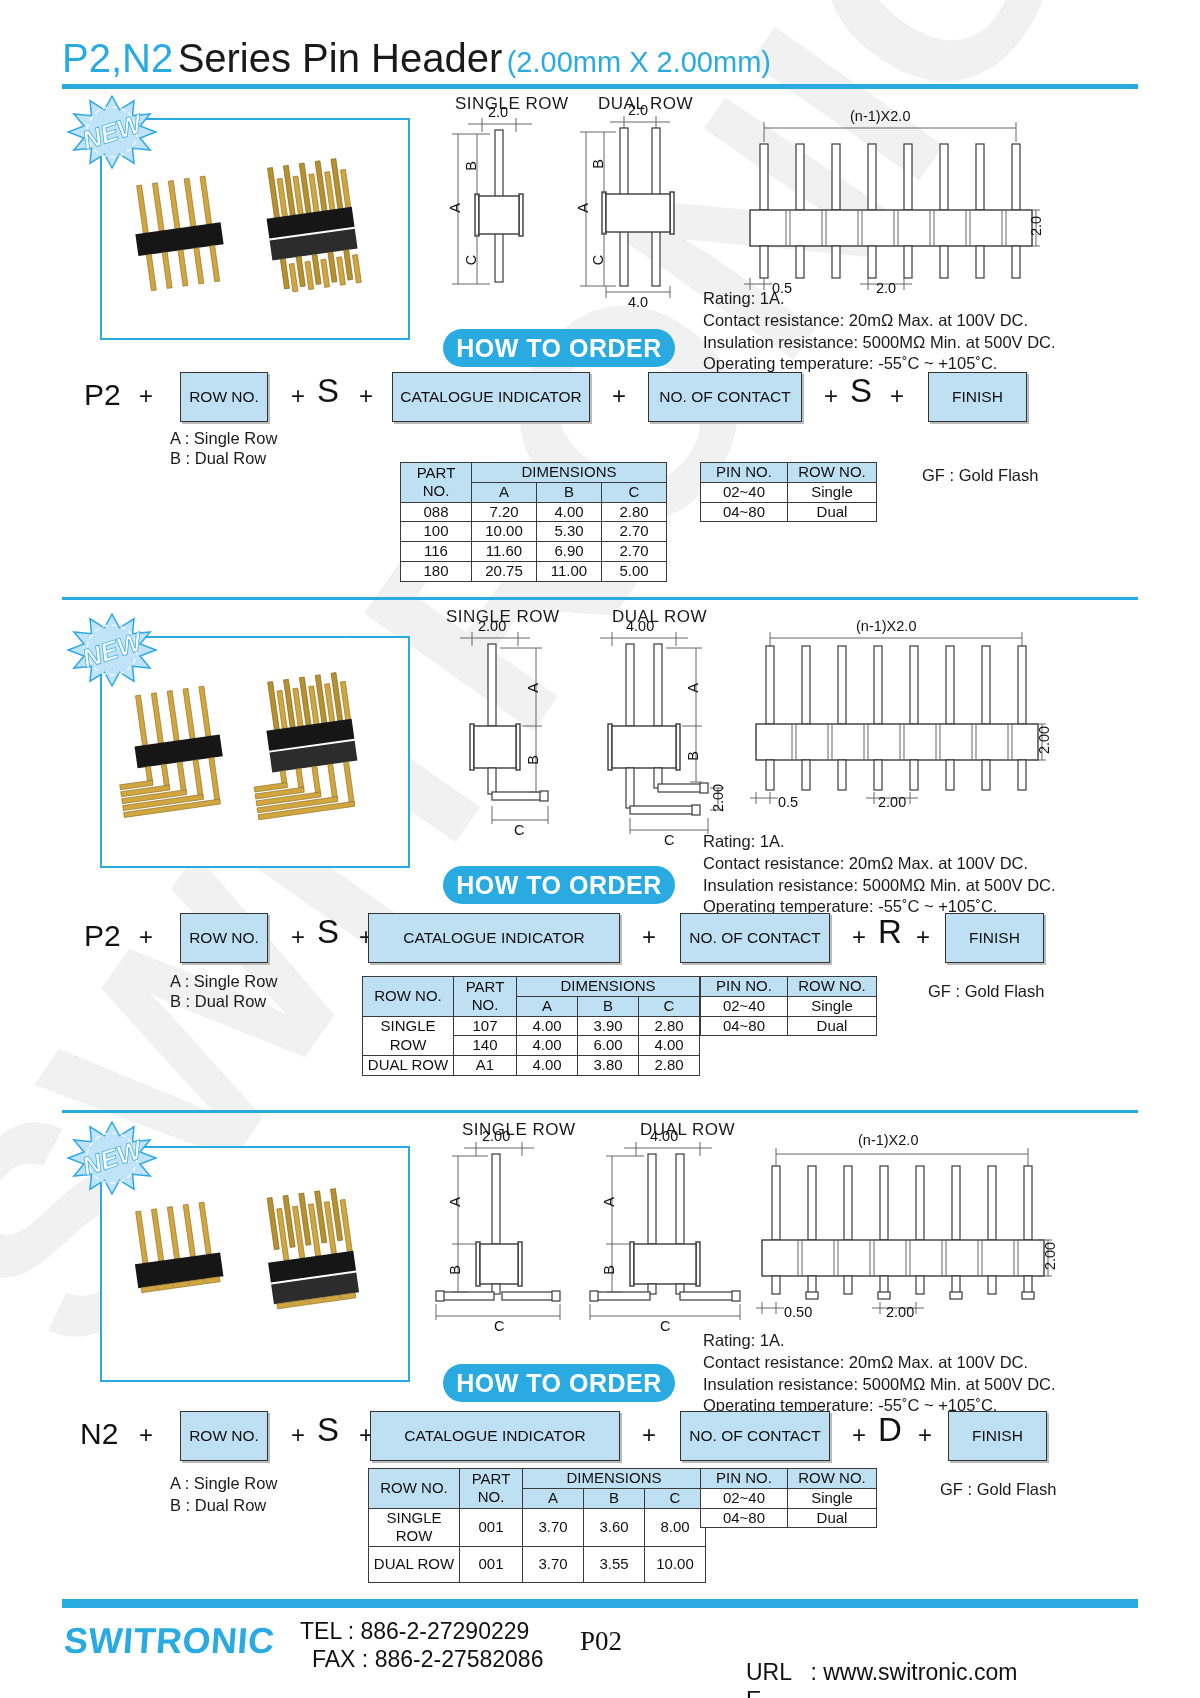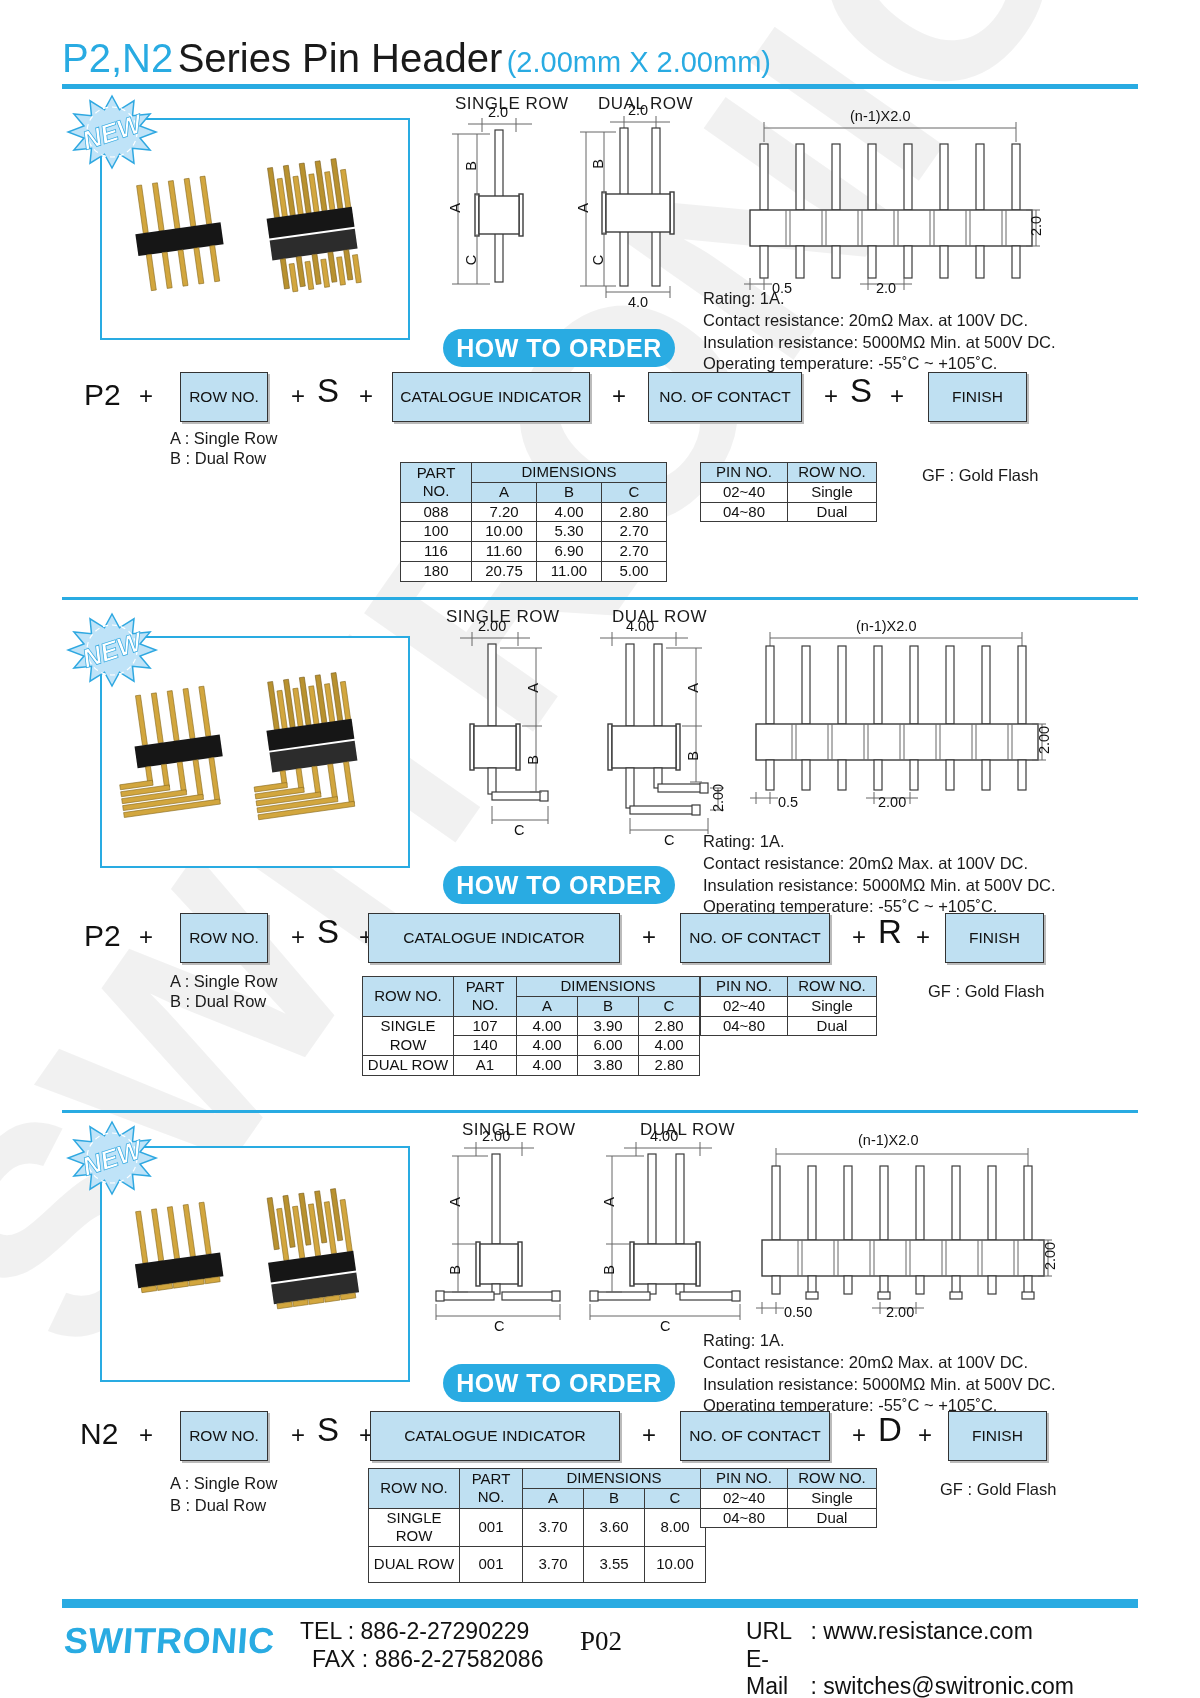--- a/index.html
+++ b/index.html
@@ -43,21 +43,21 @@
   .blk{fill:#161616;}
   .blk2{fill:#2c2c2c;}
   .badge{position:absolute;}
   .badge-star{fill:#BFE3F8;stroke:#2FA8E1;stroke-width:1.5;}
   .badge-text{fill:#fff;stroke:#2FA8E1;stroke-width:0.7;font-size:26px;font-weight:bold;
               font-style:italic;font-family:"Liberation Sans",sans-serif;}
   .footer-logo{position:absolute;color:#29ABE2;font-size:36px;font-weight:800;
                transform:skewX(-4deg);letter-spacing:0.5px;}
   .footer-txt{position:absolute;font-size:23px;color:#111;}
   .footer-page{position:absolute;font-size:27px;font-family:"Liberation Serif",serif;color:#111;}
-  .flabel{display:inline-block;width:58px;}
+  .flabel{display:inline-block;width:58px;margin-top:41px;}
 </style>
 </head>
 <body>
 
 <div id="page">
 
   <div class="watermark">SWITRONIC</div>
 
   <div class="abs" style="left:62px;top:36px;">
     <span class="title-series">P2,N2</span>
@@ -799,21 +799,21 @@
     <span>886-2-27290229</span>
   </div>
   <div class="footer-txt" style="left:312px;top:1646px;">
     <span>FAX :</span>
     <span>886-2-27582086</span>
   </div>
   <div class="footer-page" style="left:580px;top:1626px;">P02</div>
   <div class="footer-txt" style="left:746px;top:1618px;">
     <span class="flabel">URL</span>
     <span>:</span>
-    <span>www.resistance.com</span>
+    <span>www.switronic.com</span>
   </div>
   <div class="footer-txt" style="left:746px;top:1646px;">
     <span class="flabel">E-Mail</span>
     <span>:</span>
     <span>switches@switronic.com</span>
   </div>
 
 </div>
 
 </body></html>

